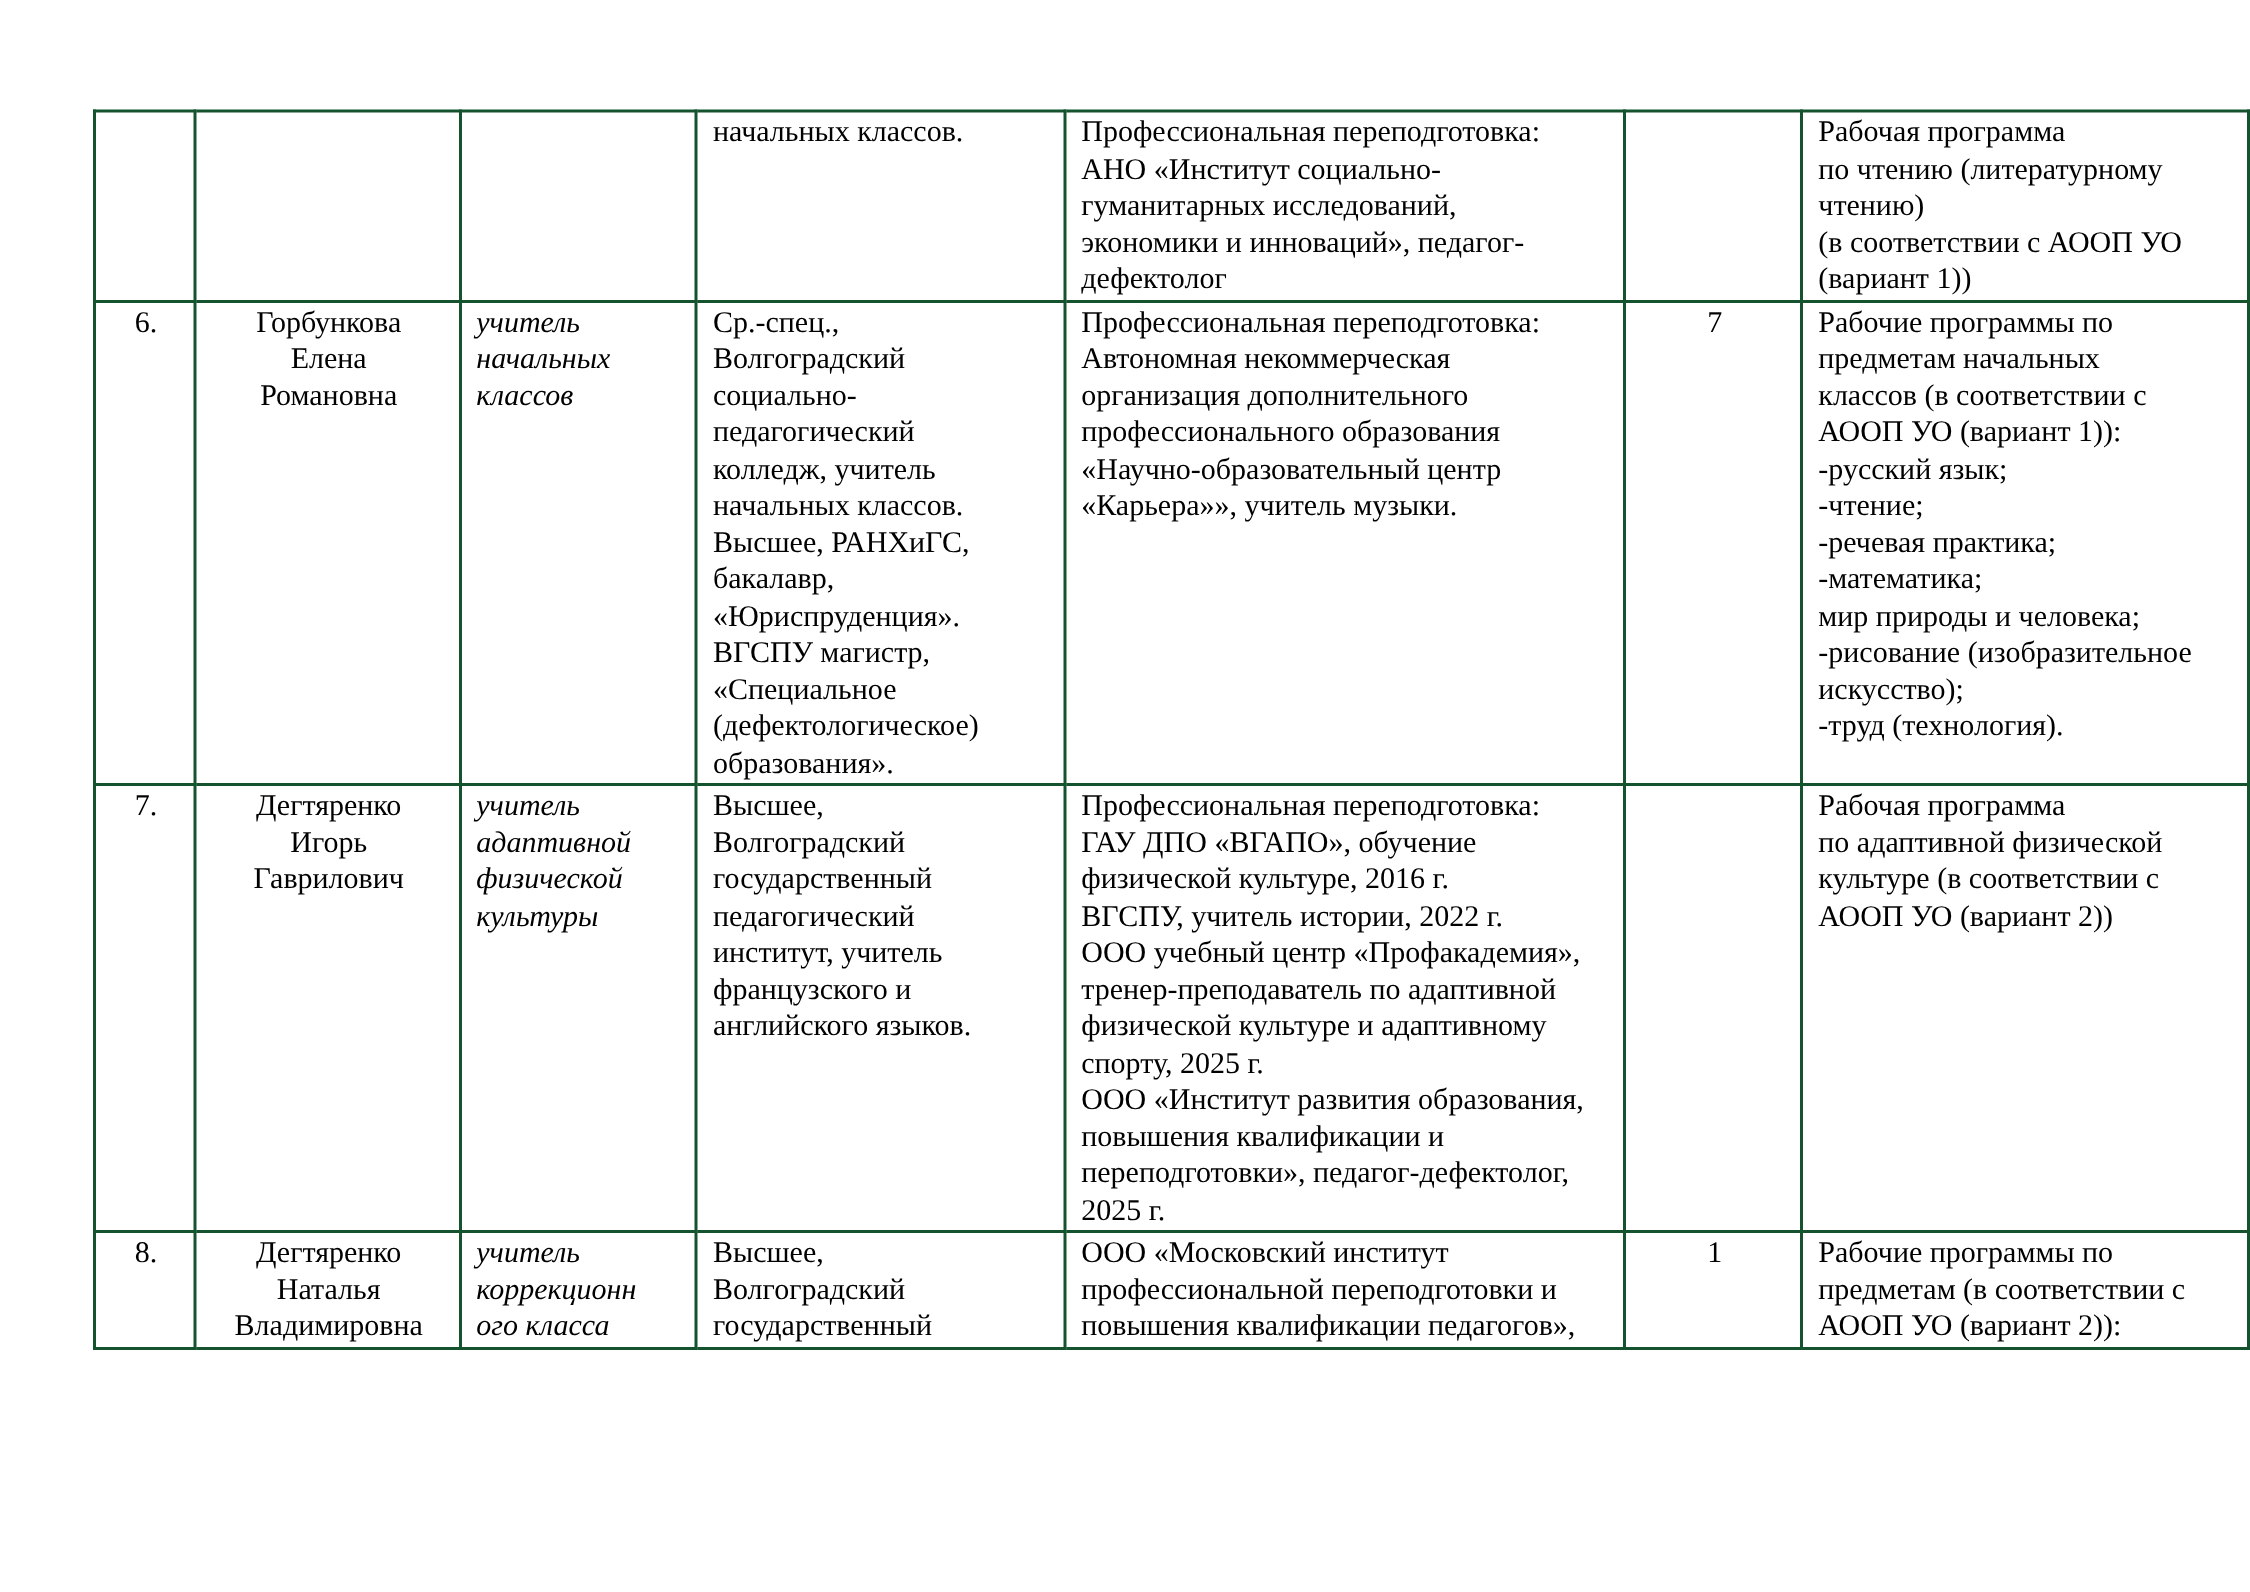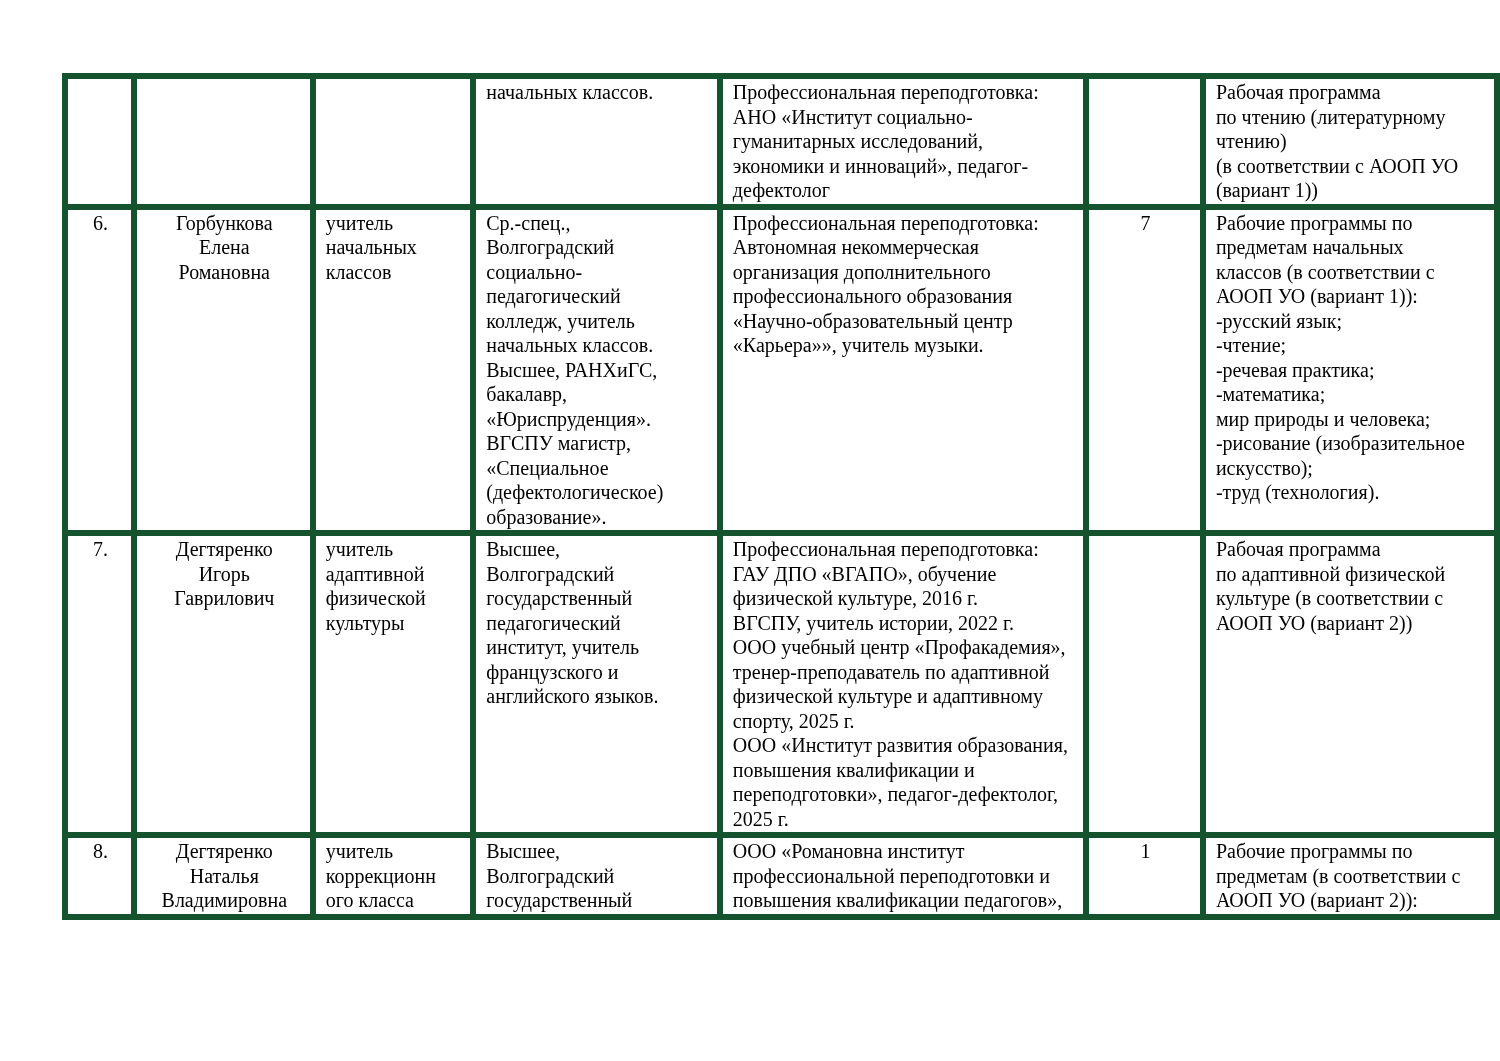--- a/index.html
+++ b/index.html
@@ -17,31 +17,31 @@
     overflow: hidden;
   }
   table.doc-table {
     position: absolute;
     left: 62px;
     top: 73px;
     border-collapse: collapse;
     table-layout: fixed;
   }
   table.doc-table td {
-    border: 6px solid #14532d;
+    border: 2px solid #14532d;
     vertical-align: top;
     padding: 1px 8px 1px 10px;
     font-size: 20px;
     line-height: 24.5px;
     white-space: pre-line;
     overflow: hidden;
   }
   td.c-num   { width: 51px;  text-align: center; padding-left: 2px; padding-right: 2px; }
   td.c-name  { width: 161px; text-align: center; }
-  td.c-pos   { width: 142px; }
+  td.c-pos   { width: 142px; font-style: italic; }
   td.c-edu   { width: 232px; }
   td.c-retr  { width: 378px; }
   td.c-count { width: 110px; text-align: center; padding-left: 2px; padding-right: 2px; }
   td.c-prog  { width: 295px; margin-left: 44px; }
   tr.r0 { height: 126px; }
   tr.r1 { height: 320px; }
   tr.r2 { height: 297px; }
   tr.r3 { height: 71px;  }
 </style>
 </head>
@@ -80,21 +80,21 @@
 социально-
 педагогический
 колледж, учитель
 начальных классов.
 Высшее, РАНХиГС,
 бакалавр,
 «Юриспруденция».
 ВГСПУ магистр,
 «Специальное
 (дефектологическое)
-образование».</td>
+образования».</td>
         <td class="c-retr">Профессиональная переподготовка:
 Автономная некоммерческая
 организация дополнительного
 профессионального образования
 «Научно-образовательный центр
 «Карьера»», учитель музыки.</td>
         <td class="c-count">7</td>
         <td class="c-prog">Рабочие программы по
 предметам начальных
 классов (в соответствии с
@@ -146,21 +146,21 @@
         <td class="c-num">8.</td>
         <td class="c-name">Дегтяренко
 Наталья
 Владимировна</td>
         <td class="c-pos">учитель
 коррекционн
 ого класса</td>
         <td class="c-edu">Высшее,
 Волгоградский
 государственный</td>
-        <td class="c-retr">ООО «Романовна институт
+        <td class="c-retr">ООО «Московский институт
 профессиональной переподготовки и
 повышения квалификации педагогов»,</td>
         <td class="c-count">1</td>
         <td class="c-prog">Рабочие программы по
 предметам (в соответствии с
 АООП УО (вариант 2)):</td>
       </tr>
     </tbody>
   </table>
 </div>

